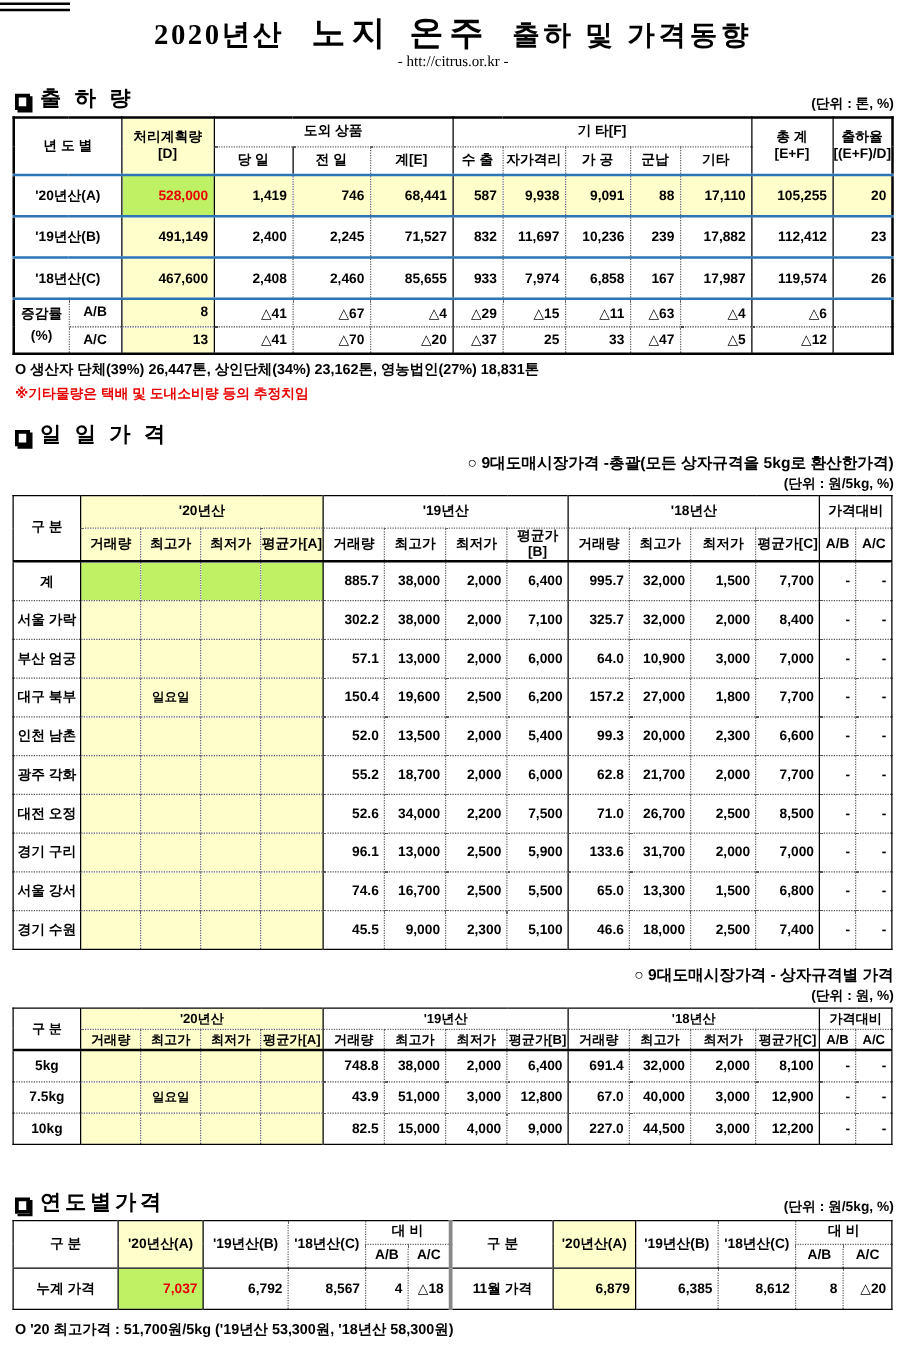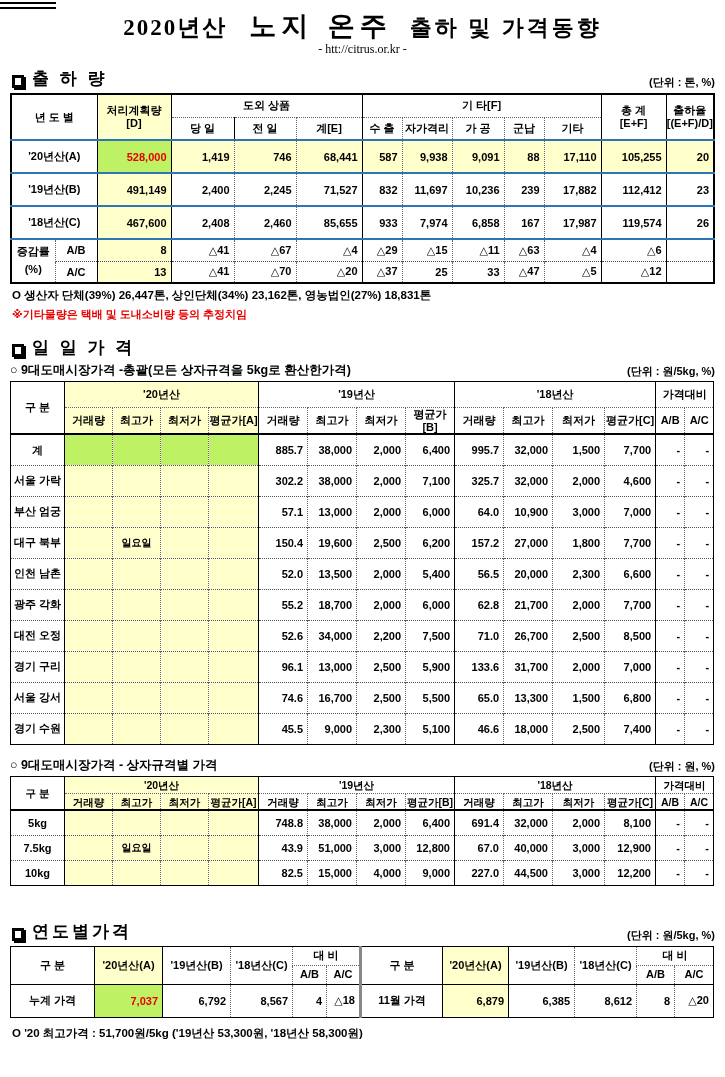--- a/index.html
+++ b/index.html
@@ -19,21 +19,21 @@
   .t-sub  { font-size:22px; letter-spacing:3px; font-weight:600; }
   .t-url  { text-align:center; font-size:12px; margin-top:-2px; font-family:"Liberation Serif",serif; }
   .t-date { text-align:right; font-size:12px; margin:10px 2px 2px 0; letter-spacing:1px; }
 
   
   .sec-head { display:flex; align-items:flex-end; margin:10px 0 3px 0; }
   .sq { display:inline-block; width:12px; height:13px; border:3px solid #000;
         box-shadow:2px 2px 0 0 #000; margin:0 8px 2px 2px; }
   .sec-title { font-size:17px; font-weight:bold; letter-spacing:3px; }
   .unit { margin-left:auto; font-size:11px; font-weight:bold; align-self:flex-end; }
-  .sub-line { display:flex; align-items:flex-end; margin:0 0 2px 0; }
+  .sub-line { display:flex; align-items:flex-end; margin:0 0 2px 0;flex-direction:column; }
   .sub-title { font-size:12.5px; font-weight:bold; }
 
   
   table { border-collapse:collapse; table-layout:fixed; width:703px; }
   th, td { font-size:11px; overflow:hidden; white-space:nowrap; }
   th { font-weight:bold; text-align:center; white-space:pre-line; line-height:1.15; }
   td.num { text-align:right; padding-right:4px; font-weight:bold; }
   td.rlabel { text-align:center; font-weight:bold; }
   td.glabel { text-align:center; font-weight:bold; white-space:pre-line; line-height:1.6; }
   .yellow { background:#ffffcc; }
@@ -291,21 +291,21 @@
           <td class="yellow bl-dot num"></td>
           <td class="yellow bl-dot num"></td>
           <td class="yellow bl-dot num"></td>
           <td class="num bl-solid">302.2</td>
           <td class="num bl-dot">38,000</td>
           <td class="num bl-dot">2,000</td>
           <td class="num bl-dot">7,100</td>
           <td class="num bl-solid">325.7</td>
           <td class="num bl-dot">32,000</td>
           <td class="num bl-dot">2,000</td>
-          <td class="num bl-dot">4,600</td>
+          <td class="num bl-dot">8,400</td>
           <td class="num bl-solid">-</td>
           <td class="num bl-dot">-</td>
         </tr>
         <tr>
           <td class="rlabel">부산 엄궁</td>
           <td class="yellow bl-solid num"></td>
           <td class="yellow bl-dot num"></td>
           <td class="yellow bl-dot num"></td>
           <td class="yellow bl-dot num"></td>
           <td class="num bl-solid">57.1</td>
@@ -339,21 +339,21 @@
         <tr>
           <td class="rlabel">인천 남촌</td>
           <td class="yellow bl-solid num"></td>
           <td class="yellow bl-dot num"></td>
           <td class="yellow bl-dot num"></td>
           <td class="yellow bl-dot num"></td>
           <td class="num bl-solid">52.0</td>
           <td class="num bl-dot">13,500</td>
           <td class="num bl-dot">2,000</td>
           <td class="num bl-dot">5,400</td>
-          <td class="num bl-solid">56.5</td>
+          <td class="num bl-solid">99.3</td>
           <td class="num bl-dot">20,000</td>
           <td class="num bl-dot">2,300</td>
           <td class="num bl-dot">6,600</td>
           <td class="num bl-solid">-</td>
           <td class="num bl-dot">-</td>
         </tr>
         <tr>
           <td class="rlabel">광주 각화</td>
           <td class="yellow bl-solid num"></td>
           <td class="yellow bl-dot num"></td>

